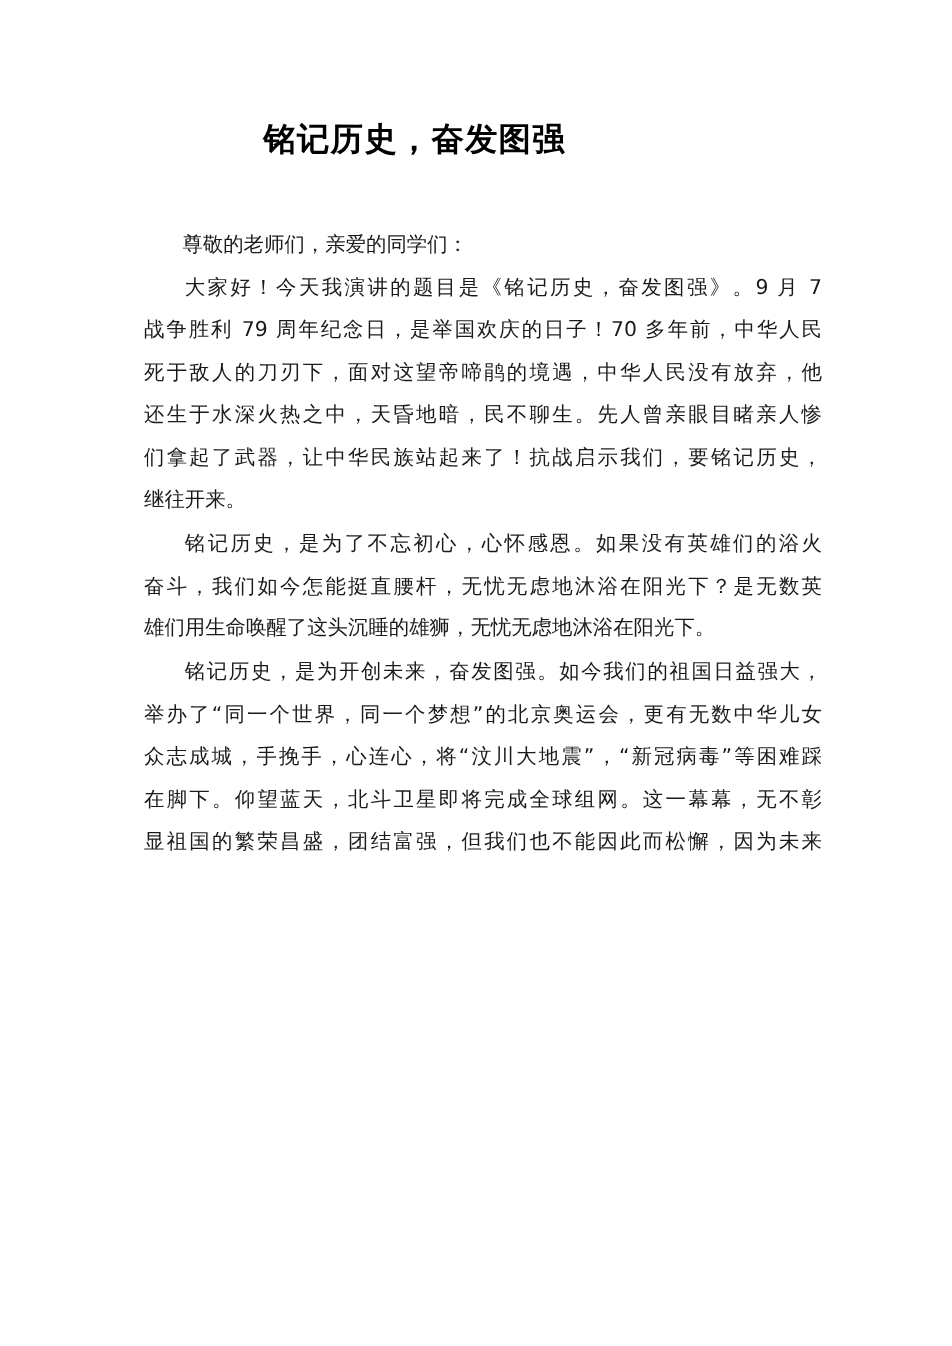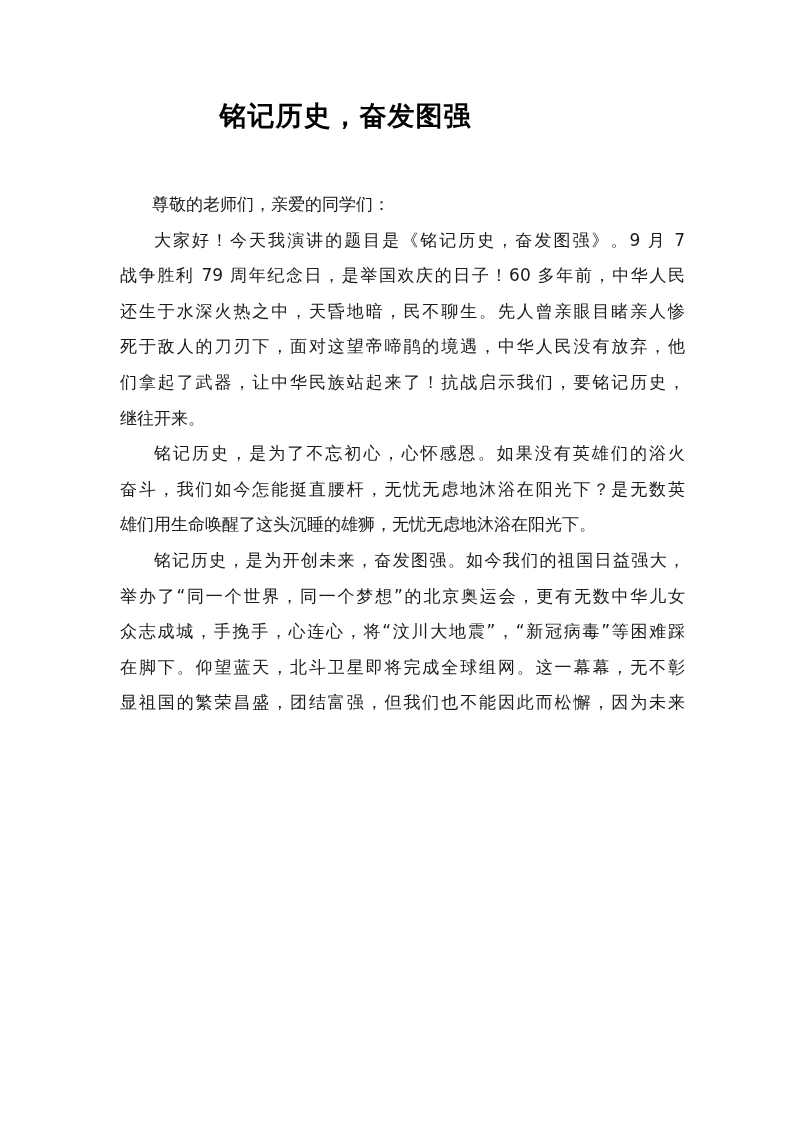--- a/index.html
+++ b/index.html
@@ -3,37 +3,37 @@
 <meta charset="utf-8">
 <style>
   html, body { margin:0; padding:0; background:#ffffff; }
   body { width:793px; height:1122px; overflow:hidden; position:relative;
          font-family: "DejaVu Sans", "Liberation Sans", sans-serif; color:#1a1a1a; }
   .title { position:absolute; top:98px; left:0; width:691px; text-align:center;
            font-size:27px; font-weight:bold; letter-spacing:1px; color:#000; }
   .body { position:absolute; left:120px; top:187px; width:565px; }
   .line { height:35.6px; line-height:35.6px; font-size:17px; white-space:nowrap;
           text-align:justify; text-align-last:justify; }
-  .line.last { text-align-last:left; }
+  .line.last { text-align-last:left;font-family:Liberation Mono, monospace; }
   .line.indent { padding-left:34px; }
   .line.greet { text-align-last:left;margin-left:32px; }
 </style>
 </head>
 <body>
 
 <div class="title">铭记历史，奋发图强</div>
 
 <div class="body">
   <div class="line greet">尊敬的老师们，亲爱的同学们：</div>
 
   <div>
     <div class="line indent">大家好！今天我演讲的题目是《铭记历史，奋发图强》。9 月 7</div>
-    <div class="line">战争胜利 79 周年纪念日，是举国欢庆的日子！60 多年前，中华人民</div>
+    <div class="line">战争胜利 79 周年纪念日，是举国欢庆的日子！70 多年前，中华人民</div>
+    <div class="line">死于敌人的刀刃下，面对这望帝啼鹃的境遇，中华人民没有放弃，他</div>
     <div class="line">还生于水深火热之中，天昏地暗，民不聊生。先人曾亲眼目睹亲人惨</div>
-    <div class="line">死于敌人的刀刃下，面对这望帝啼鹃的境遇，中华人民没有放弃，他</div>
     <div class="line">们拿起了武器，让中华民族站起来了！抗战启示我们，要铭记历史，</div>
     <div class="line last">继往开来。</div>
   </div>
 
   <div>
     <div class="line indent">铭记历史，是为了不忘初心，心怀感恩。如果没有英雄们的浴火</div>
     <div class="line">奋斗，我们如今怎能挺直腰杆，无忧无虑地沐浴在阳光下？是无数英</div>
     <div class="line last">雄们用生命唤醒了这头沉睡的雄狮，无忧无虑地沐浴在阳光下。</div>
   </div>
 

